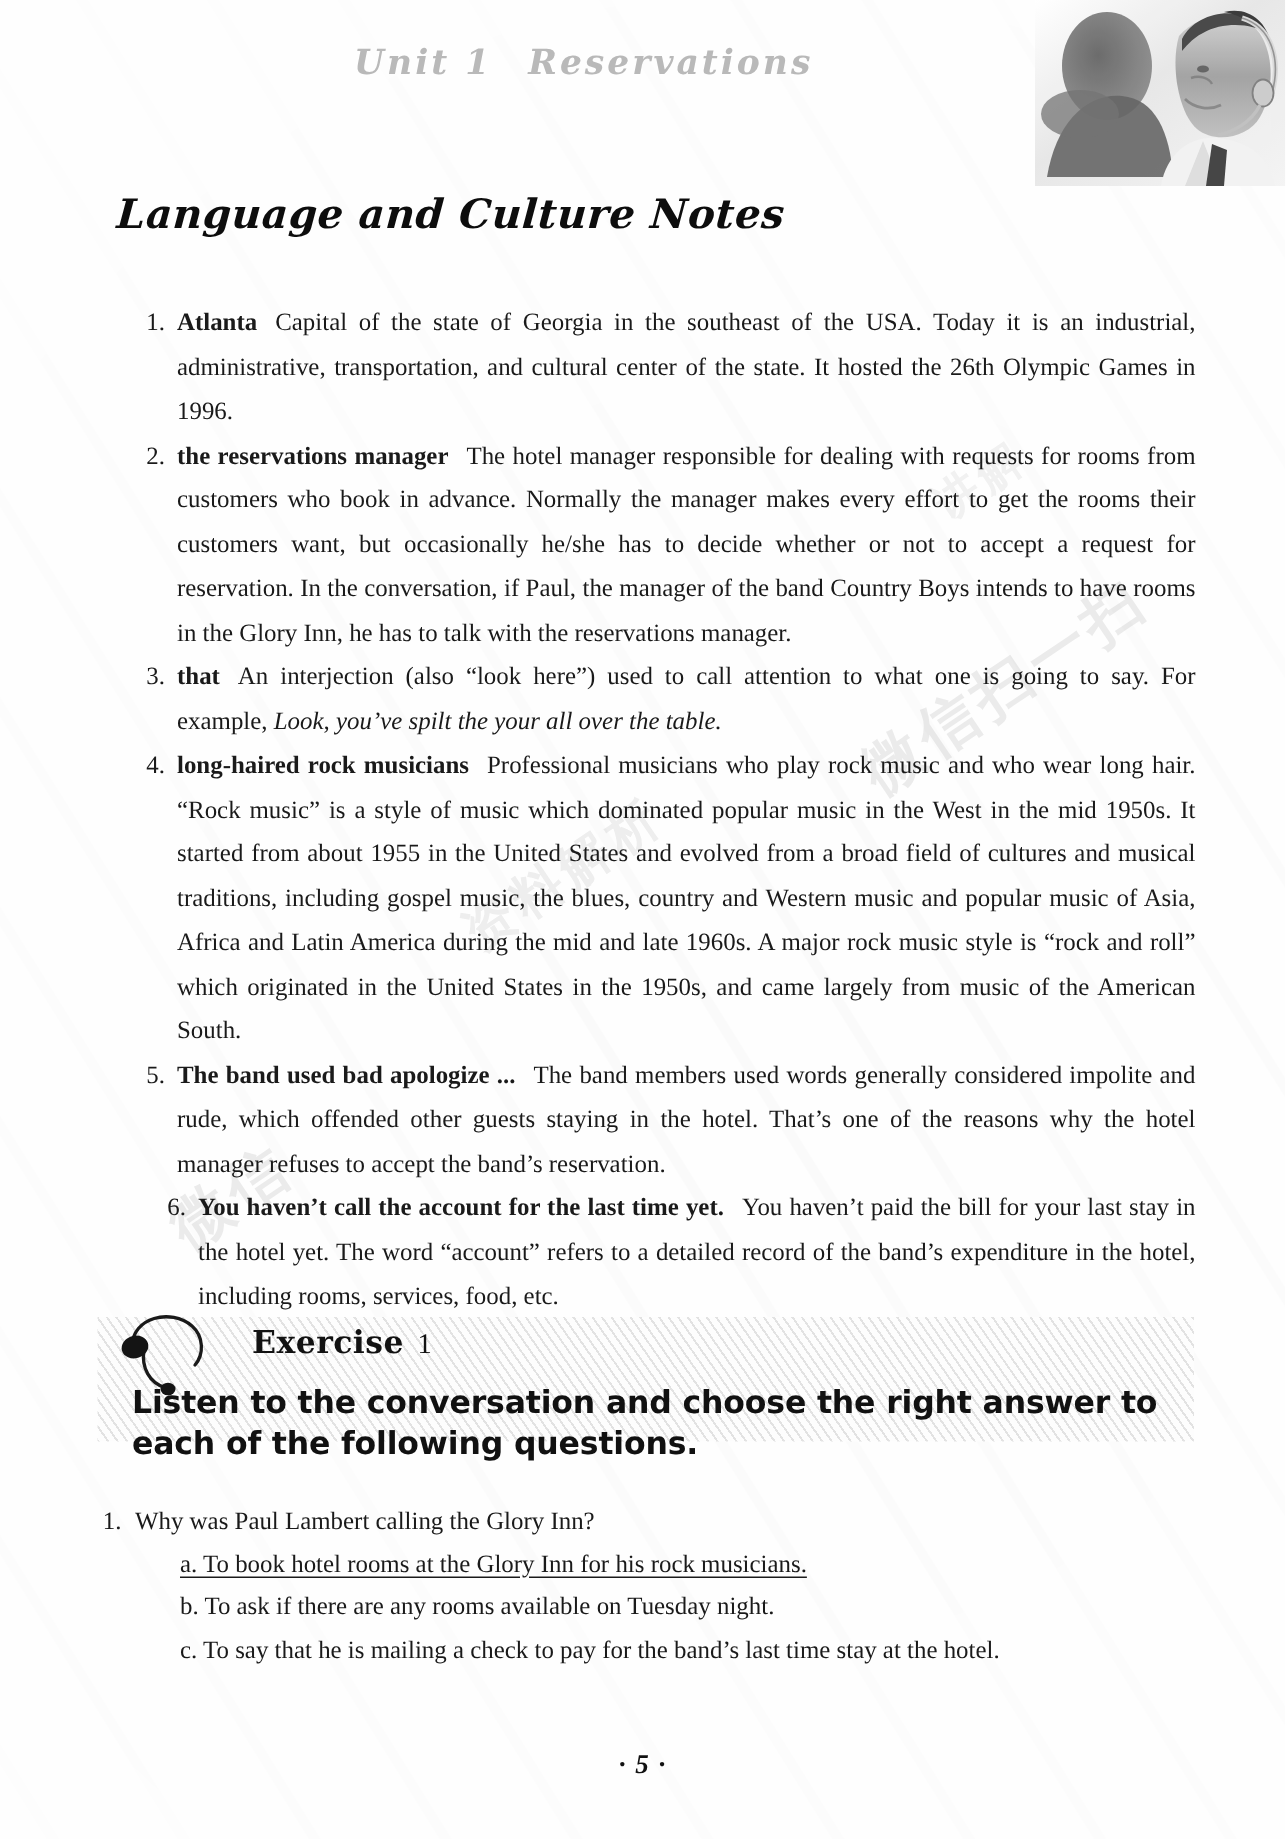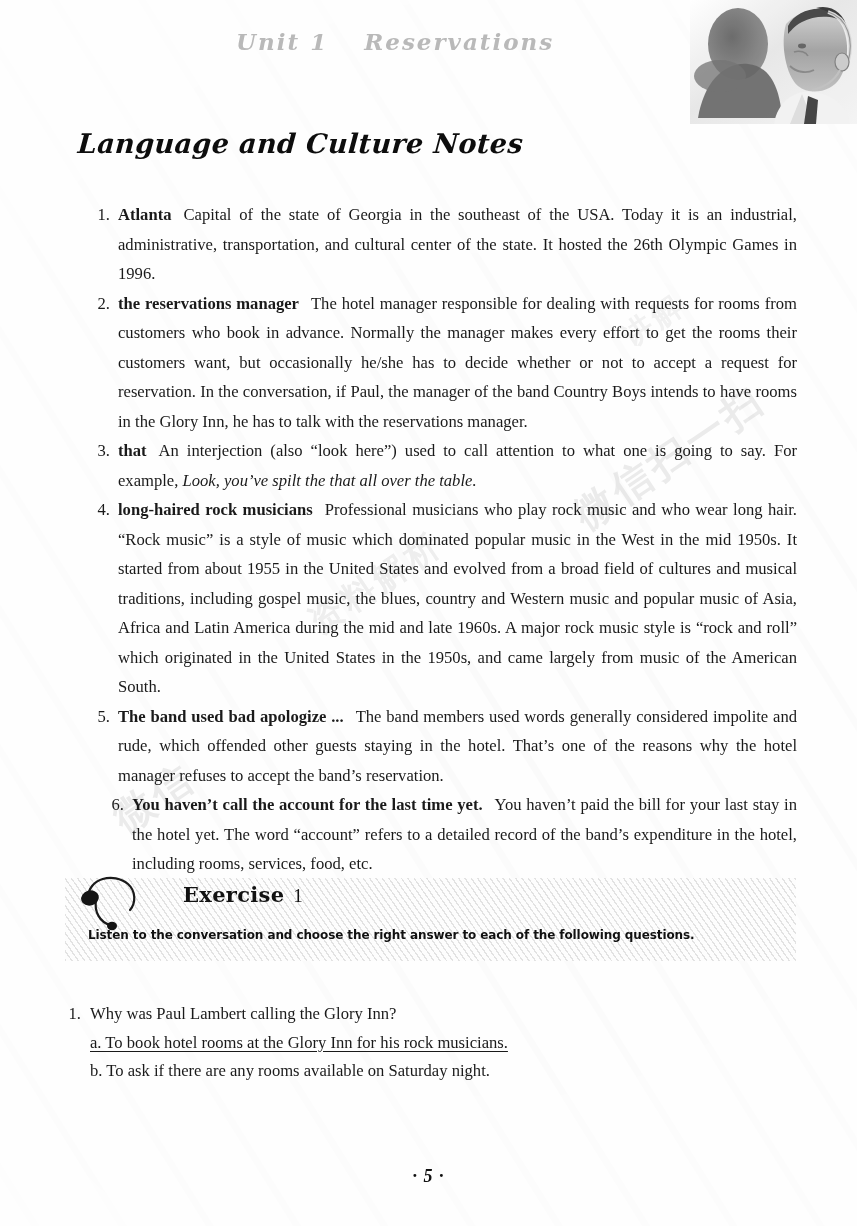--- a/index.html
+++ b/index.html
@@ -67,21 +67,21 @@
     top: 28px;
     z-index: 3;
     font-family: "DejaVu Serif", serif;
     font-style: italic;
     font-weight: bold;
     font-size: 23px;
     letter-spacing: 2px;
     color: #b9b9b9;
     white-space: nowrap;
   }
-  .running-head .rh-unit { margin-right: 36px; }
+  .running-head .rh-unit { margin-right: 24px; }
 
   
   .corner-photo {
     position: absolute;
     right: 0;
     top: 0;
     width: 167px;
     height: 124px;
     z-index: 4;
     overflow: hidden;
@@ -175,36 +175,35 @@
   .exercise-title {
     position: absolute;
     left: 168px;
     top: 22px;
     font-family: "DejaVu Serif", serif;
     font-weight: bold;
     font-size: 21px;
     color: #121212;
     letter-spacing: 0.3px;
     white-space: nowrap;
-    margin-left: 15px;
   }
   .exercise-title .ex-num {
     font-weight: normal;
     font-family: "Liberation Serif", serif;
     font-size: 19px;
     margin-left: 9px;
   }
   .exercise-instruction {
     position: absolute;
     left: 88px;
     top: 62px;
     width: 700px;
     font-family: "DejaVu Sans", sans-serif;
     font-weight: bold;
-    font-size: 12px;
+    font-size: 21px;
     line-height: 27px;
     color: #111111;
     letter-spacing: -0.1px;
   }
 
   
   .questions {
     position: absolute;
     left: 0;
     top: 1000px;
@@ -221,21 +220,21 @@
   .question-num {
     position: absolute;
     left: 55px;
     top: 0;
     width: 26px;
     text-align: right;
     font-size: 16.6px;
     line-height: 28.5px;
   }
   .option {
-    padding-left: 90px;
+    padding-left: 120px;
     font-size: 16.6px;
     line-height: 28.5px;
   }
   .option .opt-text { display: inline; }
   .option.is-answer .opt-text {
     text-decoration: underline;
     text-underline-offset: 3px;
   }
 
   
@@ -322,21 +321,21 @@
     <ellipse cx="112" cy="46" rx="4" ry="2.4" fill="#4a4a4a" opacity="0.8"></ellipse>
     <rect x="0" y="0" width="167" height="124" fill="#ffffff" opacity="0.06" filter="url(#grain)"></rect>
   </svg>
 </div>
 
 <div class="section-title">Language and Culture Notes</div>
 
 <div class="notes" id="notes-root">
     <div class="note-item"><span class="note-num">1.</span><span class="note-term">Atlanta</span><span class="note-gap"></span><span>Capital of the state of Georgia in the southeast of the USA. Today it is an industrial, administrative, transportation, and cultural center of the state. It hosted the 26th Olympic Games in 1996.</span></div>
     <div class="note-item"><span class="note-num">2.</span><span class="note-term">the reservations manager</span><span class="note-gap"></span><span>The hotel manager responsible for dealing with requests for rooms from customers who book in advance. Normally the manager makes every effort to get the rooms their customers want, but occasionally he/she has to decide whether or not to accept a request for reservation. In the conversation, if Paul, the manager of the band Country Boys intends to have rooms in the Glory Inn, he has to talk with the reservations manager.</span></div>
-    <div class="note-item"><span class="note-num">3.</span><span class="note-term">that</span><span class="note-gap"></span><span>An interjection (also “look here”) used to call attention to what one is going to say. For example, </span><span class="note-ital">Look, you’ve spilt the that all over the table.</span></div>
+    <div class="note-item"><span class="note-num">3.</span><span class="note-term">that</span><span class="note-gap"></span><span>An interjection (also “look here”) used to call attention to what one is going to say. For example, </span><span class="note-ital">Look, you’ve spilt the your all over the table.</span></div>
     <div class="note-item"><span class="note-num">4.</span><span class="note-term">long-haired rock musicians</span><span class="note-gap"></span><span>Professional musicians who play rock music and who wear long hair. “Rock music” is a style of music which dominated popular music in the West in the mid 1950s. It started from about 1955 in the United States and evolved from a broad field of cultures and musical traditions, including gospel music, the blues, country and Western music and popular music of Asia, Africa and Latin America during the mid and late 1960s. A major rock music style is “rock and roll” which originated in the United States in the 1950s, and came largely from music of the American South.</span></div>
     <div class="note-item"><span class="note-num">5.</span><span class="note-term">The band used bad apologize ...</span><span class="note-gap"></span><span>The band members used words generally considered impolite and rude, which offended other guests staying in the hotel. That’s one of the reasons why the hotel manager refuses to accept the band’s reservation.</span></div>
     <div class="note-item indented"><span class="note-num">6.</span><span class="note-term">You haven’t call the account for the last time yet.</span><span class="note-gap"></span><span>You haven’t paid the bill for your last stay in the hotel yet. The word “account” refers to a detailed record of the band’s expenditure in the hotel, including rooms, services, food, etc.</span></div>
   </div>
 
 <div class="exercise-band"></div>
 
 <div class="exercise-wrap">
   <div class="headset-icon">
     <svg width="70" height="62" viewBox="0 0 70 62" xmlns="http://www.w3.org/2000/svg">
@@ -349,17 +348,18 @@
   <div class="exercise-title">
     <span>Exercise</span><span class="ex-num">1</span>
   </div>
   <div class="exercise-instruction">Listen to the conversation and choose the right answer to each of the following questions.</div>
 </div>
 
 <div class="questions" id="questions-root">
     <div class="question-block">
       <div class="question-stem"><span class="question-num">1.</span><span>Why was Paul Lambert calling the Glory Inn?</span></div>
       <div class="option is-answer"><span class="opt-text">a. To book hotel rooms at the Glory Inn for his rock musicians.</span></div>
-      <div class="option"><span class="opt-text">b. To ask if there are any rooms available on Saturday night.</span></div>
+      <div class="option"><span class="opt-text">b. To ask if there are any rooms available on Tuesday night.</span></div>
+      <div class="option"><span class="opt-text">c. To say that he is mailing a check to pay for the band’s last time stay at the hotel.</span></div>
     </div>
   </div>
 
 <div class="folio">· 5 ·</div>
 
 </body></html>

